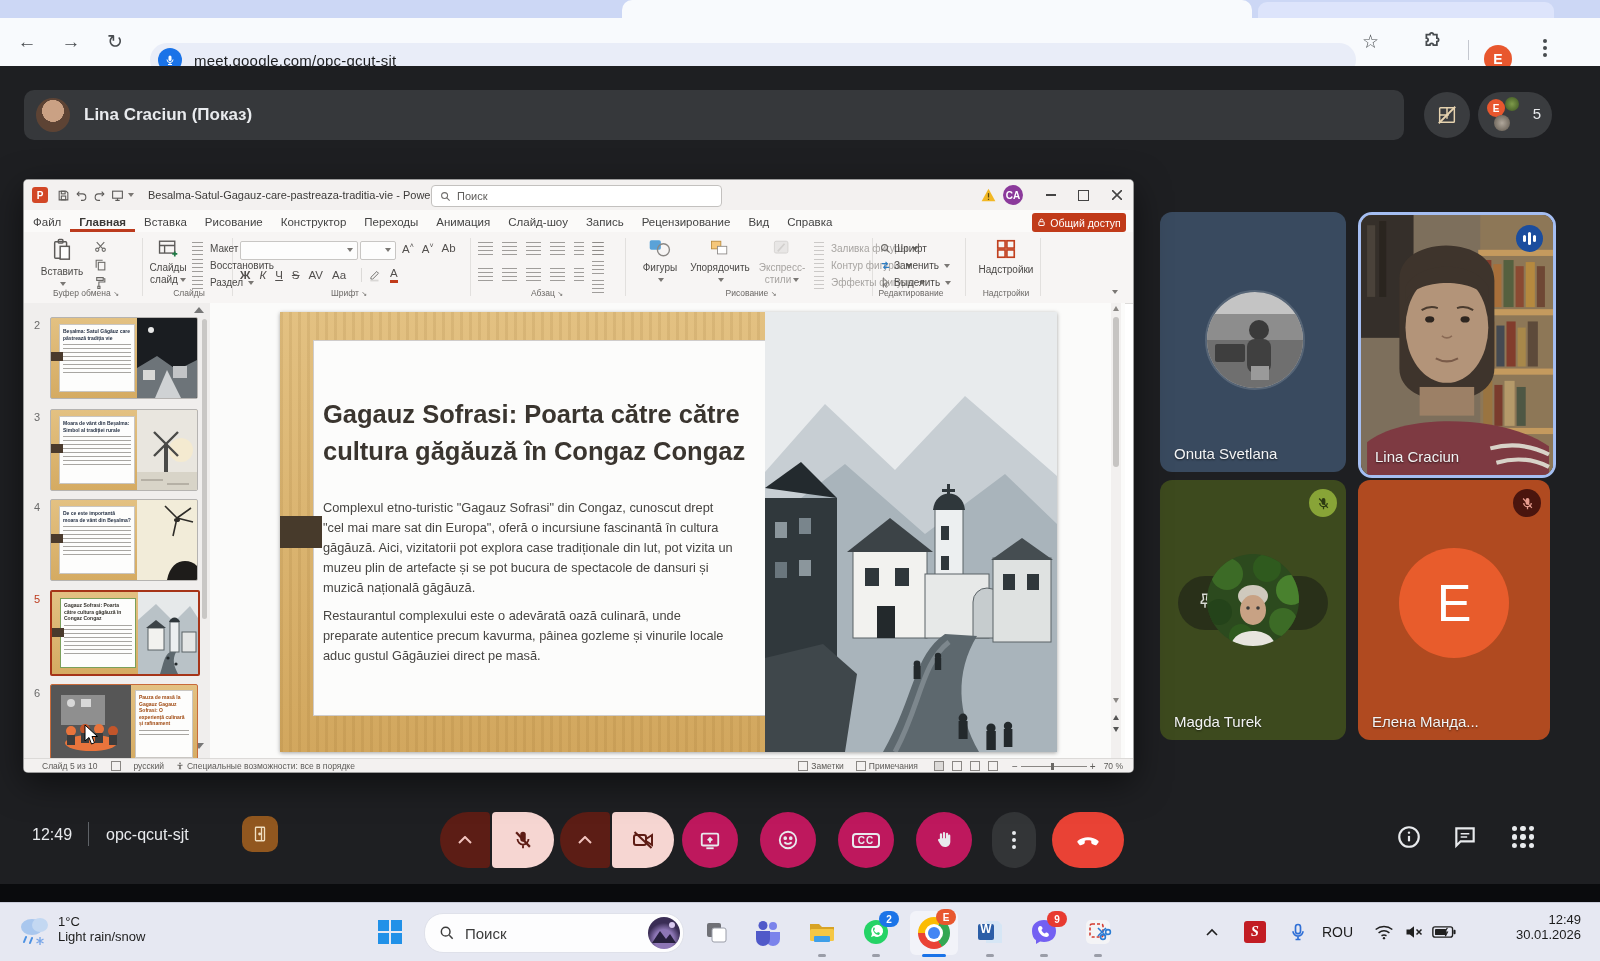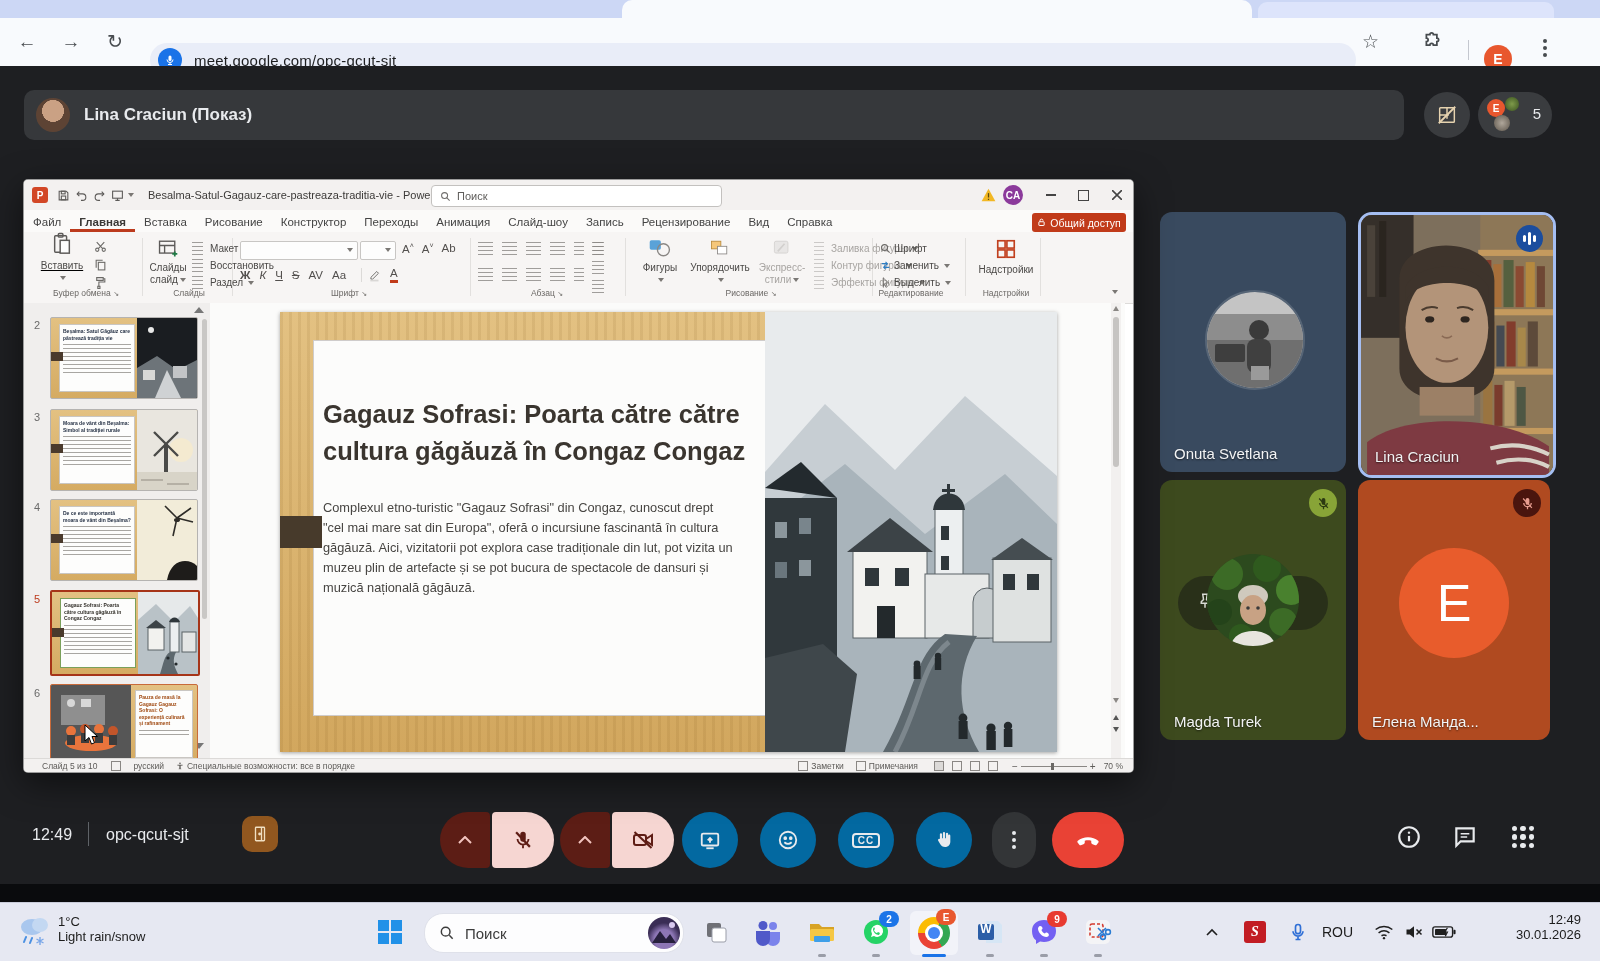--- a/index.html
+++ b/index.html
@@ -20,21 +20,21 @@
   
   .meet{left:0;top:66px;width:1600px;height:818px;background:#1e1f22;}
   .banner{left:24px;top:24px;width:1380px;height:50px;background:#36383b;border-radius:10px;}
   .banner-title{font-size:17px;font-weight:bold;color:#e8eaed;}
   .circlebtn{width:46px;height:46px;border-radius:50%;background:#3a3c3f;display:flex;align-items:center;justify-content:center;}
   .tile{border-radius:12px;overflow:hidden;}
   .tile-name{position:absolute;left:14px;bottom:10px;font-size:15px;color:#f3f4f5;text-shadow:0 1px 2px rgba(0,0,0,.6);}
   .micoff{position:absolute;top:9px;right:9px;width:28px;height:28px;border-radius:50%;display:flex;align-items:center;justify-content:center;}
   
   .ctl{position:absolute;height:56px;top:746px;display:flex;align-items:center;justify-content:center;}
-  .ctl-circle{width:56px;border-radius:50%;background:#0369a1;}
+  .ctl-circle{width:56px;border-radius:50%;background:#be185d;}
   .cc-box{border:2px solid #e8eaed;border-radius:4px;padding:0 4px;font-size:10px;font-weight:bold;color:#e8eaed;letter-spacing:1px;}
   .vdots{width:4px;height:4px;border-radius:50%;background:#e8eaed;box-shadow:0 -7px 0 #e8eaed,0 7px 0 #e8eaed;}
   
   .ppt{left:24px;top:114px;width:1109px;height:592px;background:#fff;border-radius:4px;
        box-shadow:0 0 0 1px #9b9b9b,0 10px 35px rgba(0,0,0,.55);overflow:hidden;}
   .ppt-titlebar{left:0;top:0;width:1109px;height:30px;background:#f3f1f0;}
   .qicon{width:18px;height:30px;display:flex;align-items:center;justify-content:center;color:#5c5a58;font-size:12px;}
   .ppt-title{font-size:11px;color:#3c3a38;line-height:30px;}
   .ppt-search{left:407px;top:5px;width:289px;height:20px;background:#fff;border:1px solid #c3c1bf;border-radius:4px;}
   .winbtn{width:33px;height:30px;display:flex;align-items:center;justify-content:center;}
@@ -425,21 +425,21 @@
     <div class="abs ribbon">
 
       <div class="abs vsep" style="left:118px;top:6px;height:58px;"></div>
       <div class="abs vsep" style="left:208px;top:6px;height:58px;"></div>
       <div class="abs vsep" style="left:446px;top:6px;height:58px;"></div>
       <div class="abs vsep" style="left:601px;top:6px;height:58px;"></div>
       <div class="abs vsep" style="left:848px;top:6px;height:58px;"></div>
       <div class="abs vsep" style="left:941px;top:6px;height:58px;"></div>
       <div class="abs vsep" style="left:1016px;top:6px;height:58px;"></div>
 
-      <div class="abs" style="left:16px;top:0;width:44px;text-align:center;text-decoration:underline;">
+      <div class="abs" style="left:16px;top:6px;width:44px;text-align:center;">
         <svg width="22" height="24" viewBox="0 0 24 26" fill="none" stroke="#5c5a58" stroke-width="1.6">
             <rect x="4" y="4" width="13" height="18" rx="1"></rect>
             <rect x="8" y="1.5" width="5" height="4" rx="1"></rect>
             <rect x="10" y="9" width="10" height="14" fill="#fdfdfd"></rect>
           </svg>
         <div class="rbtn-lbl"><span>Вставить</span><span class="dd"></span></div>
       </div>
       <div class="abs" style="left:70px;top:8px;display:flex;flex-direction:column;gap:5px;">
         <svg width="13" height="13" viewBox="0 0 24 24" fill="none" stroke="#6b6966" stroke-width="2">
             <circle cx="6" cy="18" r="3"></circle>
@@ -726,20 +726,21 @@
       </div>
     </div>
 
     <div class="abs canvas">
       <div class="abs slide">
         <div class="wood"></div>
         <div class="slide-panel"></div>
         <div class="abs" style="left:0;top:204px;width:42px;height:32px;background:#473a2b;"></div>
         <div class="slide-title">Gagauz Sofrasi: Poarta către către cultura găgăuză în Congaz Congaz</div>
         <div class="slide-para" style="top:186px;">Complexul etno-turistic "Gagauz Sofrasi" din Congaz, cunoscut drept "cel mai mare sat din Europa", oferă o incursiune fascinantă în cultura găgăuză. Aici, vizitatorii pot explora case tradiționale din lut, pot vizita un muzeu plin de artefacte și se pot bucura de spectacole de dansuri și muzică națională găgăuză.</div>
+        <div class="slide-para" style="top:294px;">Restaurantul complexului este o adevărată oază culinară, unde preparate autentice precum kavurma, pâinea gozleme și vinurile locale aduc gustul Găgăuziei direct pe masă.</div>
         <div class="abs" style="left:485px;top:0;width:292px;height:440px;">
           <svg width="292" height="440" viewBox="0 0 292 440" preserveAspectRatio="none">
             <rect width="292" height="440" fill="#e8ebed"></rect>
             <path d="M0 160 60 92 130 158 200 84 292 164V440H0Z" fill="#c7ced3"></path>
             <path d="M0 214 80 152 160 222 240 162 292 212V440H0Z" fill="#a9b4bb"></path>
             <rect x="0" y="186" width="72" height="254" fill="#30383c"></rect>
             <rect x="10" y="210" width="12" height="16" fill="#8b969c"></rect>
               <rect x="34" y="206" width="12" height="16" fill="#79858c"></rect>
               <rect x="10" y="250" width="12" height="16" fill="#6a767d"></rect>
               <rect x="34" y="248" width="12" height="16" fill="#8b969c"></rect>

